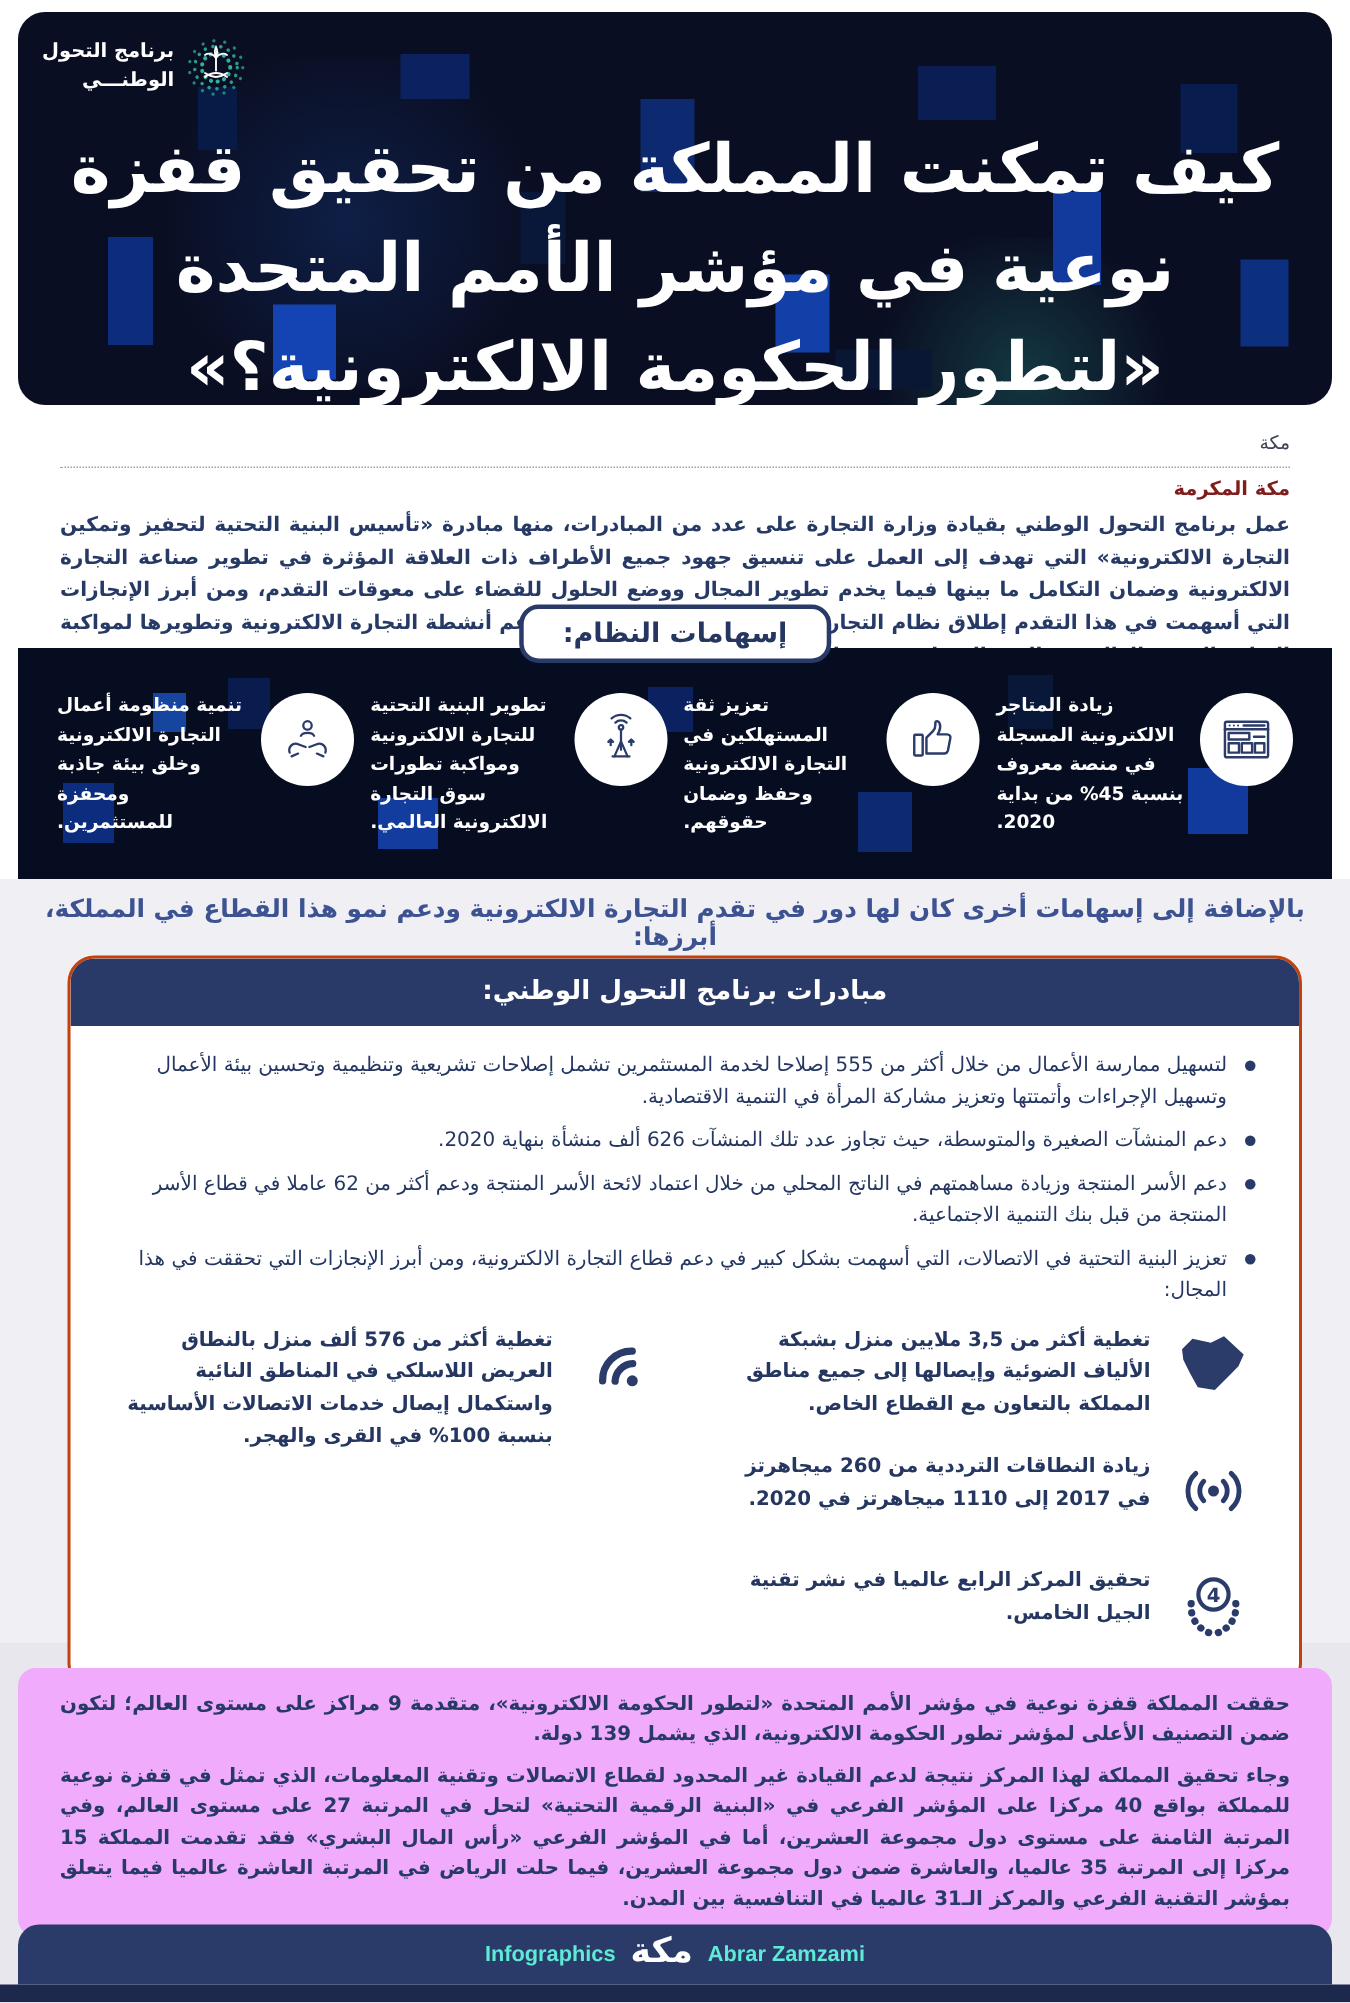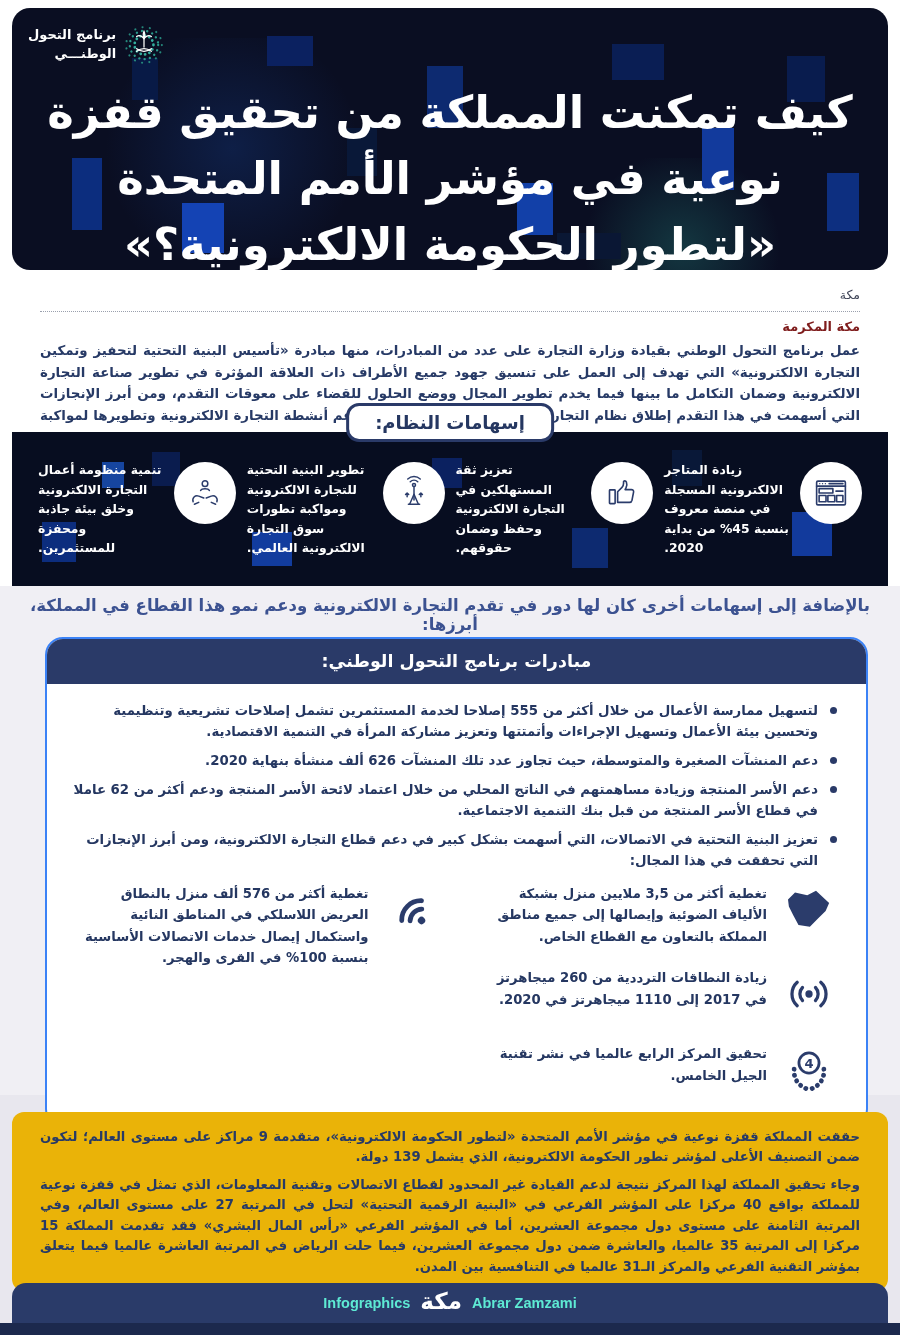--- a/index.html
+++ b/index.html
@@ -75,37 +75,37 @@
   .circ{flex:0 0 62px;width:62px;height:62px;background:#fff;border-radius:50%;
         display:flex;align-items:center;justify-content:center;margin-top:4px;}
   .contrib-text{color:#fff;font-size:12.4px;font-weight:700;line-height:1.58;text-align:left;padding-top:2px;}
 
   
   .lead{position:absolute;left:0;right:0;top:596px;text-align:center;
         font-size:16.5px;font-weight:700;color:var(--lead);}
 
   
   .card{position:absolute;left:45px;top:637px;width:823px;background:#fff;
-        border:2px solid #3b82f6;border-radius:18px;overflow:hidden;}
+        border:2px solid #c2410c;border-radius:18px;overflow:hidden;}
   .card-head{background:var(--navy);color:#fff;text-align:center;
              font-size:17.5px;font-weight:700;line-height:45px;height:45px;}
   .card-body{padding:16px 26px 8px 26px;}
   .bullets{list-style:none;}
   .bullets li{position:relative;padding-right:22px;margin-bottom:8px;
-              font-size:13.3px;font-weight:700;color:var(--text);line-height:1.58;text-align:right;}
+              font-size:13.3px;font-weight:400;color:var(--text);line-height:1.58;text-align:right;}
   .bullets li::before{content:"";position:absolute;right:3px;top:7px;width:7px;height:7px;
               border-radius:50%;background:var(--navy);}
   .statcols{display:flex;gap:34px;margin-top:10px;padding:0 2px;}
   .statcol{flex:1;}
   .stat{display:flex;gap:13px;align-items:flex-start;margin-bottom:18px;}
   .stat .icn{flex:0 0 58px;width:58px;height:58px;display:flex;align-items:center;justify-content:center;}
   .stat-text{font-size:13.2px;font-weight:700;color:var(--text);line-height:1.62;text-align:right;padding-top:2px;}
 
   
-  .summary{position:absolute;left:12px;top:1112px;width:876px;background:#eab308;border-radius:12px;
+  .summary{position:absolute;left:12px;top:1112px;width:876px;background:#f0abfc;border-radius:12px;
            padding:15px 28px 14px 28px;}
   .summary p{font-size:13.2px;font-weight:700;color:#273a66;line-height:1.55;text-align:justify;margin-bottom:7px;}
   .summary p:last-child{margin-bottom:0;}
 
   
   .footer-strip{position:absolute;left:0;top:1323px;width:900px;height:12px;background:#1c294d;}
   .footer-bar{position:absolute;left:12px;top:1283px;width:876px;height:40px;background:#2a3b69;
               border-radius:14px 14px 0 0;display:flex;direction:ltr;align-items:center;justify-content:center;gap:10px;}
   .footer-bar .lbl{color:#5eead4;font-size:14.5px;font-weight:700;font-family:"Liberation Sans",sans-serif;}
   .footer-bar .brand{color:#fff;font-size:23px;font-weight:700;line-height:1;transform:translateY(-2px);}

